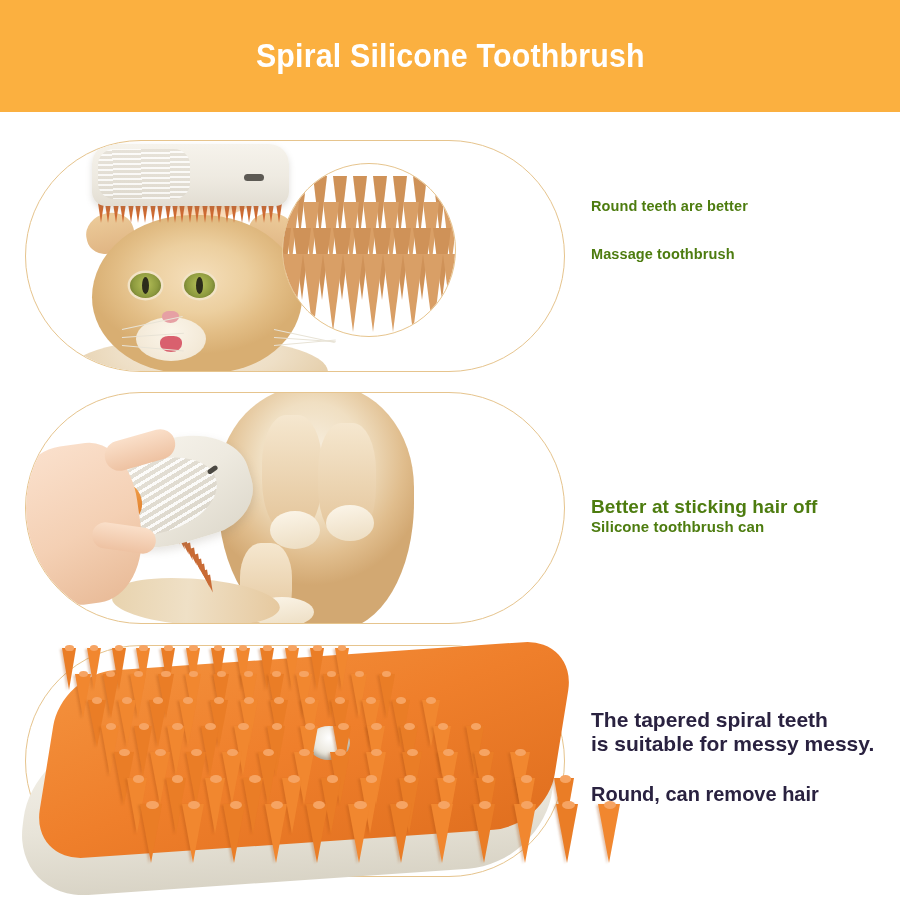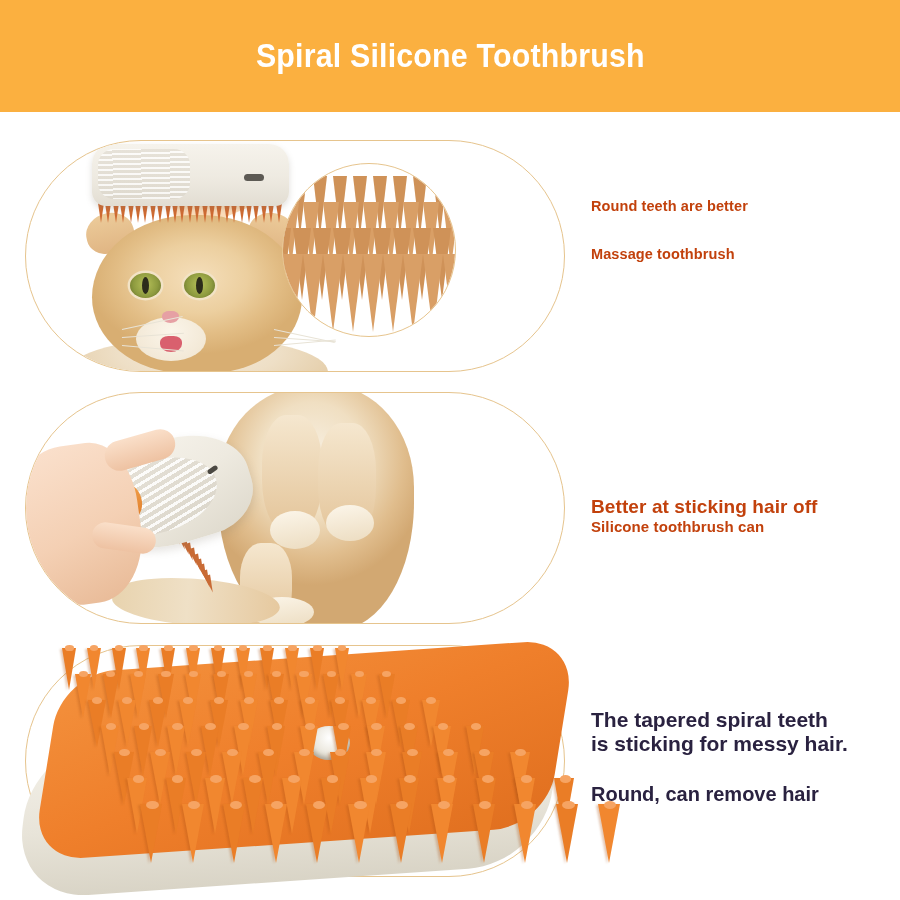--- a/index.html
+++ b/index.html
@@ -43,21 +43,21 @@
     overflow:hidden;
   }
   .clip-open{overflow:visible;}
 
   
   .textcol{position:absolute;}
   .t1{left:591px;top:198px;width:300px;}
   .t2{left:591px;top:466px;width:300px;}
   .t3{left:591px;top:708px;width:305px;}
 
-  .line{color:#c2410c;font-weight:bold;font-family:"Liberation Sans", sans-serif;}
+  .line{color:#4d7c0f;font-weight:bold;font-family:"Liberation Sans", sans-serif;}
   .t1 .l1{font-size:14.5px;letter-spacing:.1px;}
   .t1 .l2{font-size:14.5px;letter-spacing:.1px;margin-top:32px;}
 
   .t2 .l1{font-size:15px;letter-spacing:.1px;}
   .t2 .l2{font-size:19px;letter-spacing:.1px;margin-top:30px;}
 
   .t3 .l1{font-size:21px;line-height:1.16;color:#2a2240;}
   .t3 .l2{font-size:20px;margin-top:26px;color:#2a2240;}
 
   
@@ -563,16 +563,16 @@
           <i style="left: 575.6px; top: 174px; border-right-width: 11.32px; border-left-width: 11.32px; border-top-width: 59.68px; border-top-color: rgb(241, 135, 47); z-index: 6;"></i>
           <div class="p3-tip" style="left: 581.92px; top: 171px; width: 12.36px; height: 8.24px; position: absolute; z-index: 6;"></div>
         </div>
     </div>
   </div>
 </div>
 
 <div class="textcol t3">
   <div class="line l1">
     <span>The tapered spiral teeth</span><br>
-    <span>is sticking for messy hair.</span>
+    <span>is suitable for messy messy.</span>
   </div>
   <div class="line l2">Round, can remove hair</div>
 </div>
 
 </body></html>

